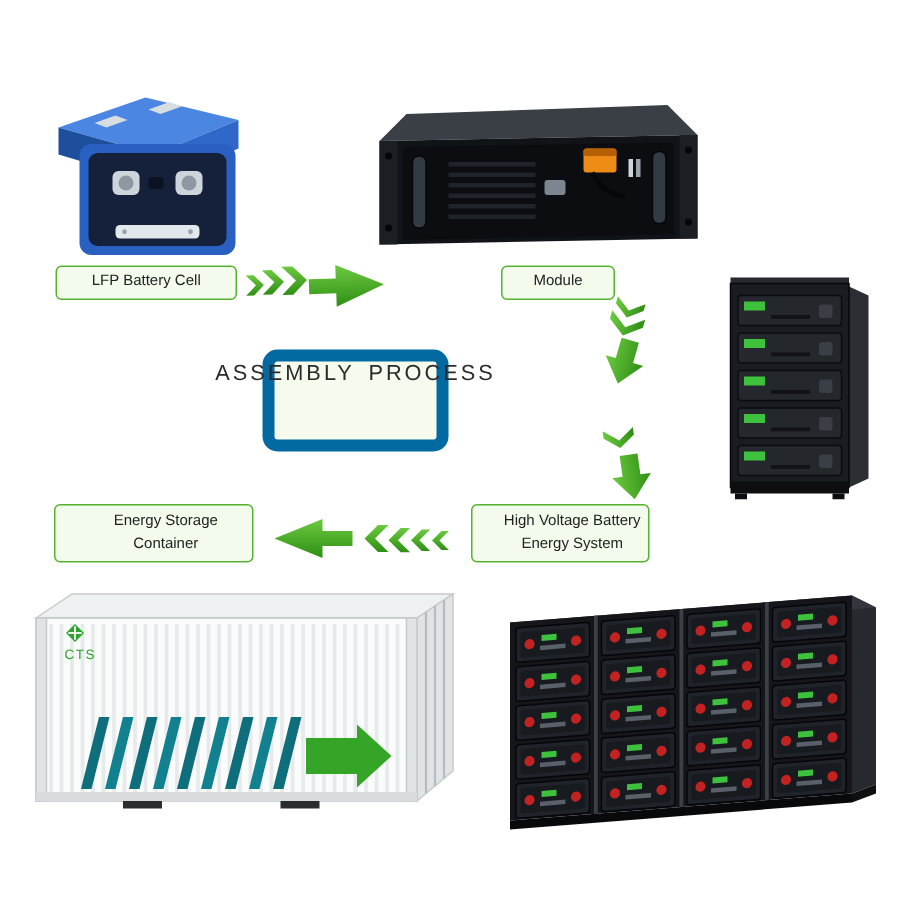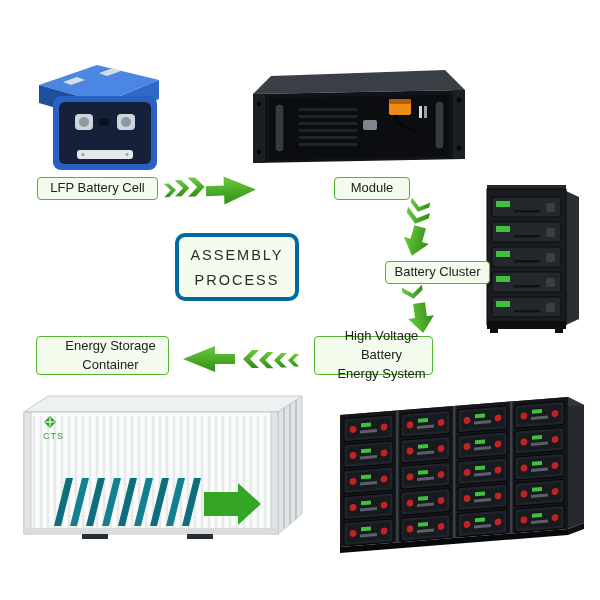--- a/index.html
+++ b/index.html
@@ -9,37 +9,37 @@
     font-family:"Liberation Sans", sans-serif;
   }
   .stage { position:absolute; left:0; top:0; width:600px; height:600px; background:#ffffff; }
   .abs { position:absolute; }
   .node-label {
     position:absolute;
     border:1.5px solid #56b32f;
     background:#f3fbec;
     border-radius:4px;
     color:#222;
-    font-size:13px;
+    font-size:10px;
     line-height:1.45;
     text-align:center;
     display:flex; flex-direction:column; justify-content:center; align-items:center;
     padding:2px 4px;
   }
   .node-label span { display:block;margin-left:16px; }
   .center-box {
     position:absolute;
-    border:4px solid #0369a1;
+    border:8px solid #0369a1;
     background:#f5fcee;
     border-radius:10px;
     color:#2b2b2b;
     font-size:14.5px;
     letter-spacing:2px;
     text-align:center;
-    display:flex; flex-direction:column; justify-content:center; 
+    display:flex; flex-direction:row; justify-content:center; 
     gap:9px;
   }
   .arrow { position:absolute; }
   svg { display:block; }
 </style>
 </head>
 <body>
 
 <div class="stage">
 
@@ -328,21 +328,20 @@
             <polygon points="16,0 9,0 0,9 9,18 16,18 7,9"></polygon>
           </g>
       </g>
     </svg>
   </div>
 
   <div class="node-label" style="left:37px; top:177px; width:121px; height:23px;">LFP Battery Cell</div>
 
   <div class="node-label" style="left:334px; top:177px; width:76px; height:23px;">Module</div>
 
-  <div class="node-label" style="left:385px; top:261px; width:105px; height:23px;">Battery Cluster</div>
 
   <div class="node-label" style="left:314px; top:336px; width:119px; height:39px;">
     <span>High Voltage Battery</span>
     <span>Energy System</span>
   </div>
 
   <div class="node-label" style="left:36px; top:336px; width:133px; height:39px;">
     <span>Energy Storage</span>
     <span>Container</span>
   </div>

